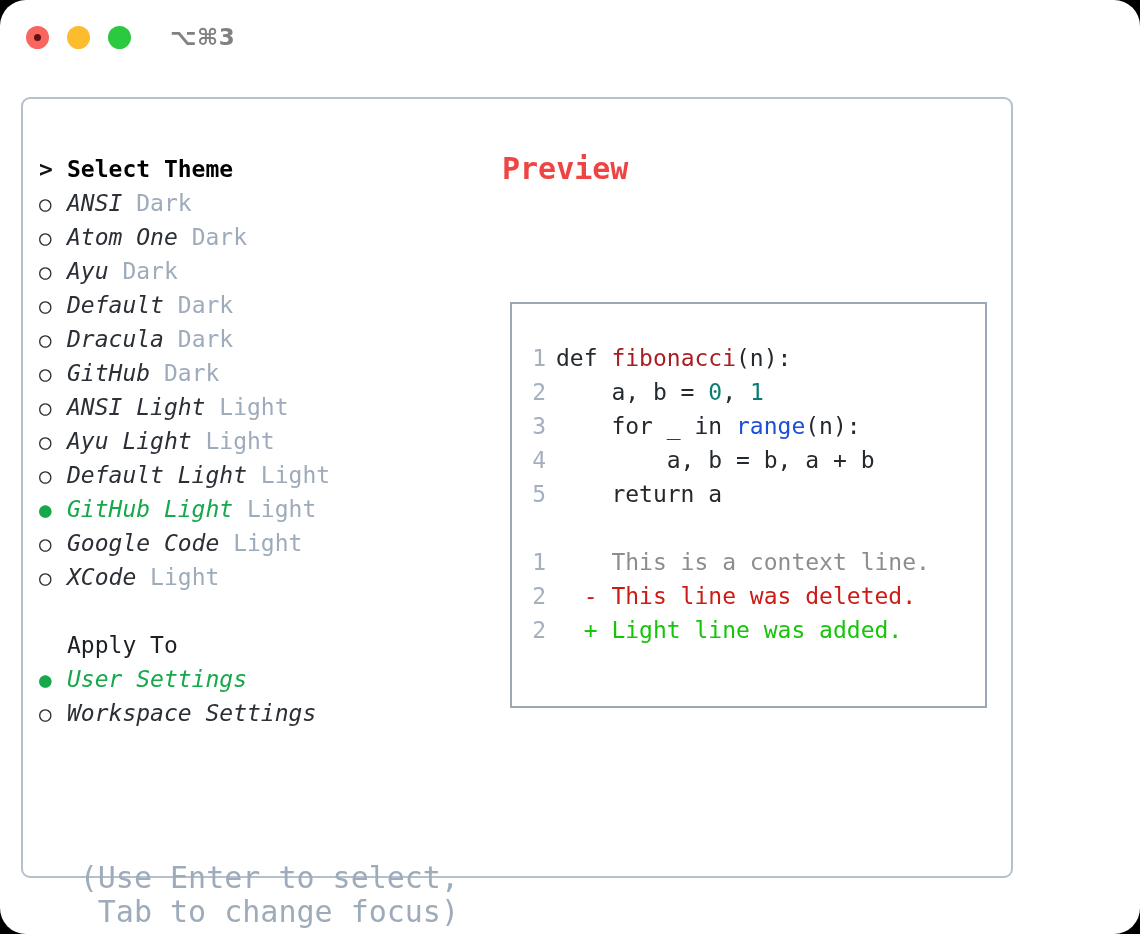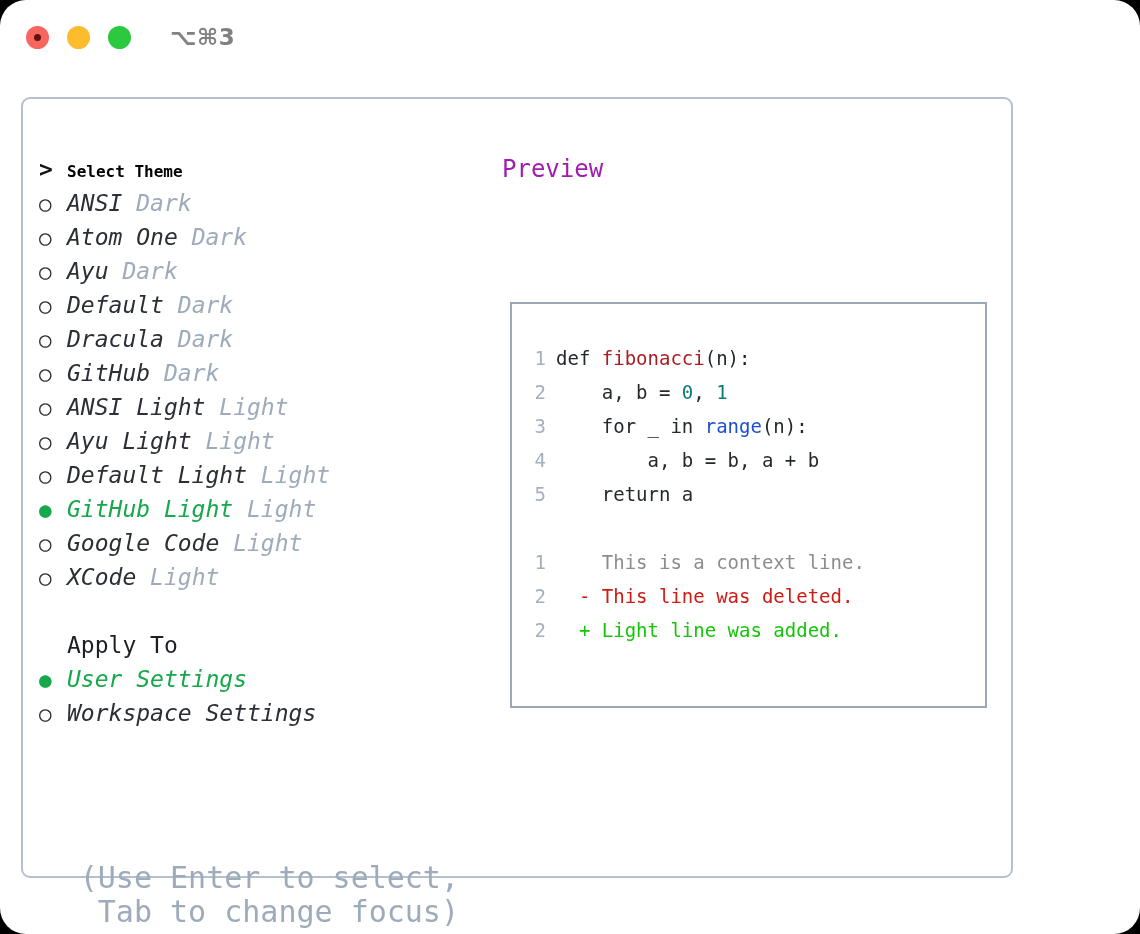--- a/index.html
+++ b/index.html
@@ -109,25 +109,25 @@
     font-weight: 700;
     font-size: 23px;
   }
   .marker-off { color: #2b2f36; }
   .marker-on  { color: #16a84a; }
   .marker-none { color: transparent; }
 
   .section-head {
     font-weight: 700;
     color: #000000;
-    font-size: 16px;
+    font-size: 23px;
   }
   .label-name { color: #2b2f36; font-style: italic; }
   .label-name.selected { color: #16a84a; }
-  .label-variant { color: #9dabbb; font-style: italic; }
+  .label-variant { color: #9dabbb; }
   .label-plain { color: #1c1f24; margin-top: 24px; }
 
   .spacer-row { height: 34px; }
 
   .hint {
     position: absolute;
     left: 16px;
     top: 762px;
     width: 420px;
     font-size: 30px;
@@ -137,23 +137,23 @@
   }
 
   
   .right-col {
     position: absolute;
     left: 479px;
     top: 53px;
     width: 500px;
   }
   .preview-title {
-    font-size: 24px;
-    font-weight: 400;
-    color: #a21caf;
+    font-size: 30px;
+    font-weight: 700;
+    color: #ef4444;
     line-height: 34px;
   }
   .preview-panel {
     position: absolute;
     left: 487px;
     top: 203px;
     width: 477px;
     height: 406px;
     border: 2px solid #9aa7b5;
     box-sizing: border-box;
@@ -161,21 +161,21 @@
   }
   .code-area {
     position: absolute;
     left: 12px;
     top: 37px;
     right: 4px;
   }
   .code-line {
     height: 34px;
     line-height: 34px;
-    font-size: 19px;
+    font-size: 23px;
     white-space: pre;
   }
   .lineno {
     display: inline-block;
     width: 22px;
     text-align: right;
     color: #a4b0be;
     margin-right: 10px;
   }
   .tok-plain   { color: #24292e; }

